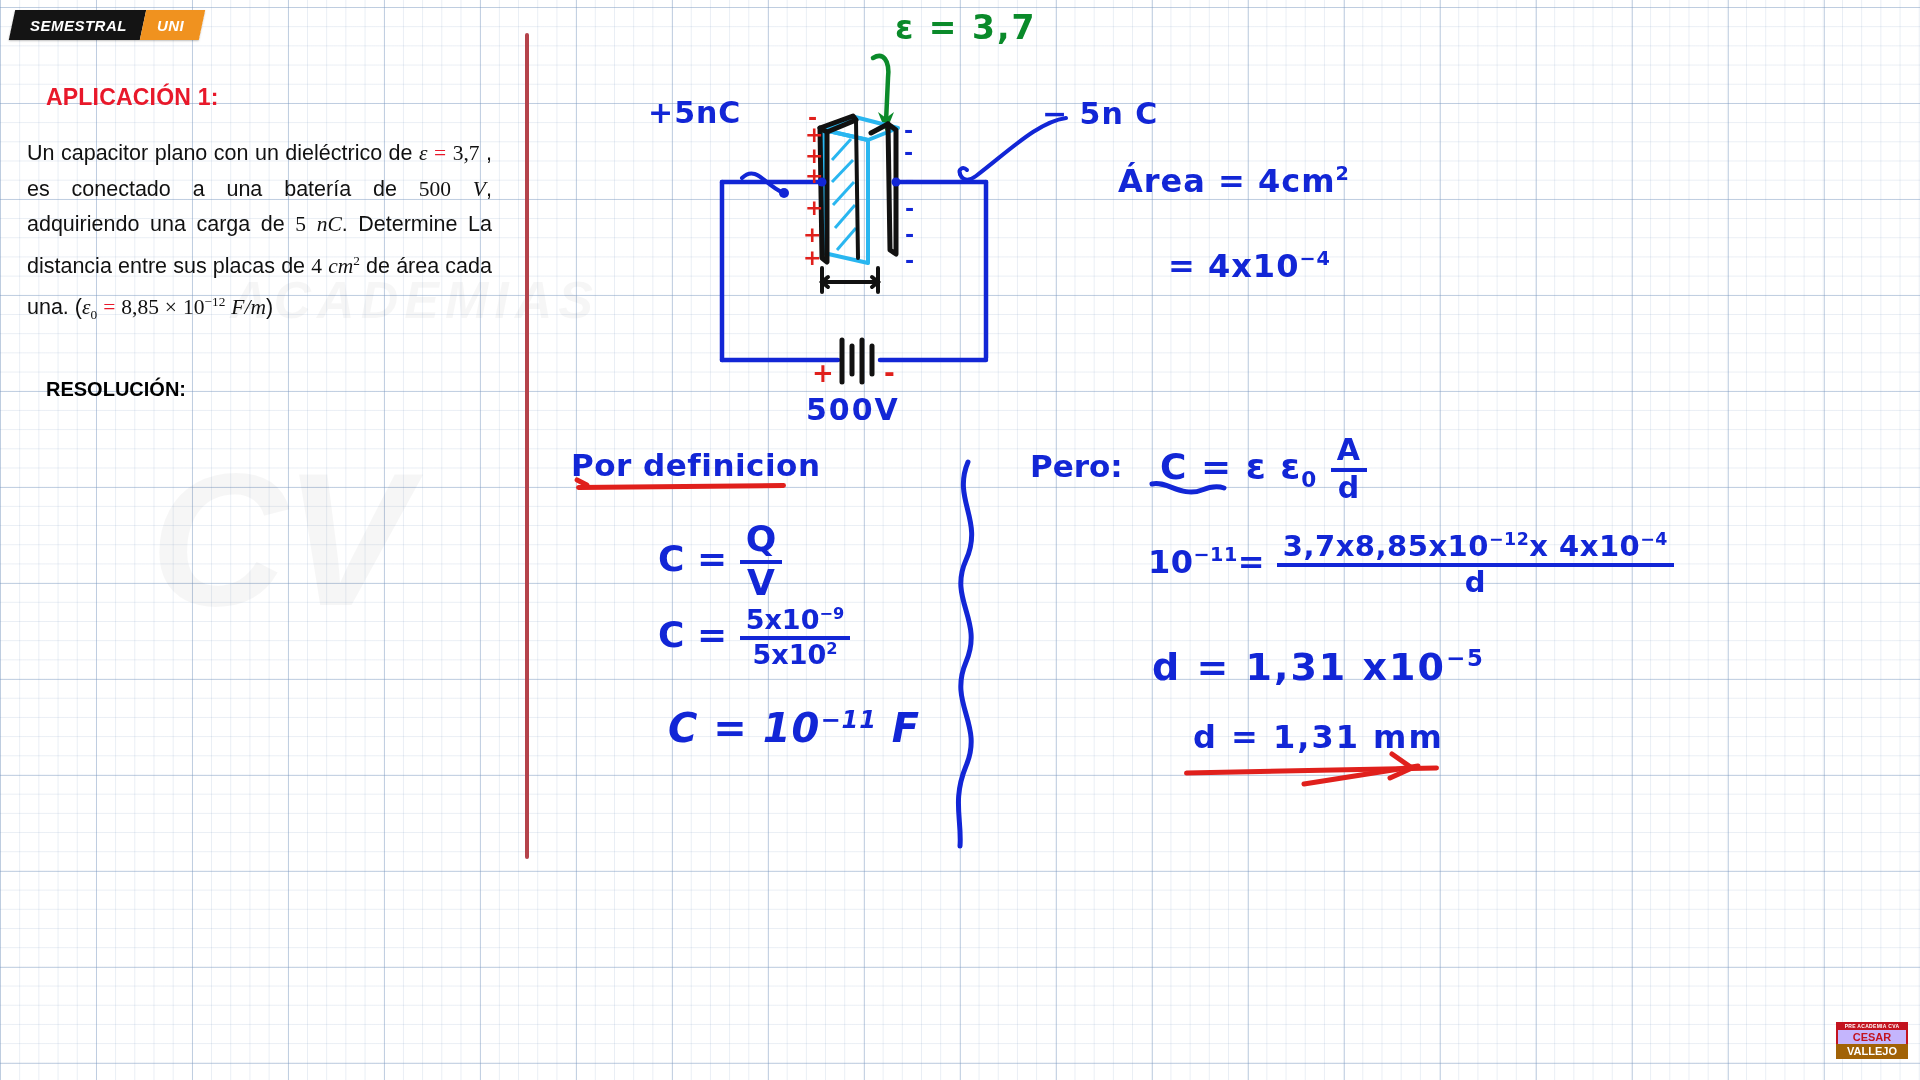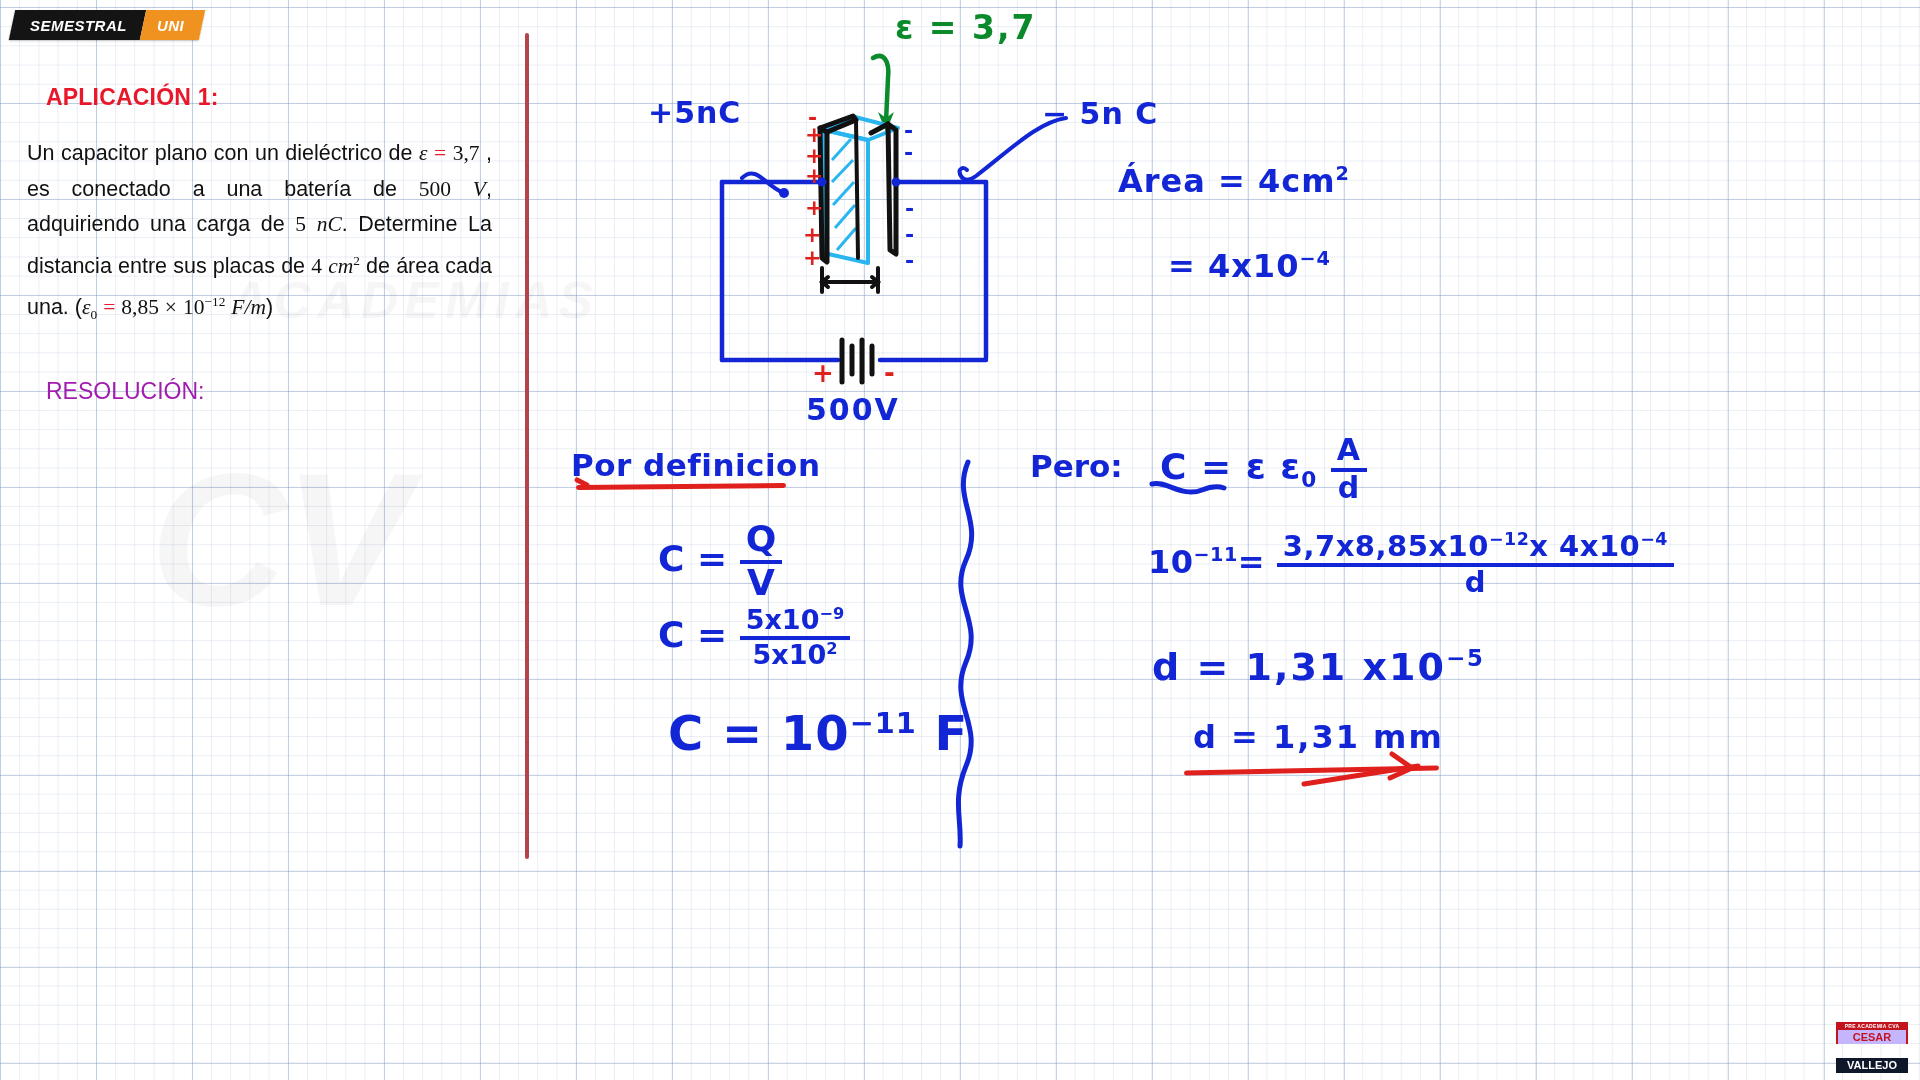--- a/index.html
+++ b/index.html
@@ -74,21 +74,21 @@
     font-size:21.5px;line-height:35.5px;color:#111;
     text-align:justify;
   }
   #statement .mi{font-family:"Liberation Serif", serif;font-style:italic;}
   #statement .mn{font-family:"Liberation Serif", serif;font-style:normal;}
   #statement .eq-red{color:#e8182a;font-family:"Liberation Serif",serif;}
   #statement sup{font-size:.62em;}
   #statement sub{font-size:.62em;}
   #res-title{
     position:absolute;left:46px;top:378px;
-    color:#a21caf;font-size:23px;font-weight:normal;
+    color:#000000;font-size:20px;font-weight:bold;
   }
 
   
   #divider{
     position:absolute;left:525px;top:33px;
     width:4px;height:826px;background:#b5434b;border-radius:2px;
   }
 
   
   #hand{position:absolute;inset:0;}
@@ -122,22 +122,22 @@
   #cv-badge .cv-top{
     background:#c3131f;color:#fff;text-align:center;
     font-size:5px;font-weight:bold;letter-spacing:.3px;padding:1px 0;
   }
   #cv-badge .cv-mid{
     background:#c4b5fd;color:#c3131f;text-align:center;
     font-size:11px;font-weight:bold;line-height:12px;padding:1px 0;
     border-left:2px solid #c3131f;border-right:2px solid #c3131f;
   }
   #cv-badge .cv-bot{
-    background:#0f172a;color:#fff;text-align:center;
-    font-size:11px;font-weight:bold;line-height:13px;padding:1px 0;margin-top:14px;
+    background:#a16207;color:#fff;text-align:center;
+    font-size:11px;font-weight:bold;line-height:13px;padding:1px 0;
   }
 </style>
 </head>
 <body>
 
 <div id="grid"></div>
 <div class="wm" id="wm1">ACADEMIAS</div>
 <div class="wm" id="wm2">CV</div>
 
 <div id="logo">
@@ -277,21 +277,21 @@
   </div>
 
   <div class="hw" style="left:658px;top:605px;font-size:36px;">
     <span>C =</span>
     <span class="frac" style="font-size:27px;">
       <span class="num"><span>5x10</span><sup>−9</sup></span>
       <span class="den"><span>5x10</span><sup>2</sup></span>
     </span>
   </div>
 
-  <div class="hw" style="left:668px;top:705px;font-size:48px;letter-spacing:1px;">
+  <div class="hw" style="left:668px;top:705px;font-size:40px;letter-spacing:1px;font-style:italic;">
     <span>C = 10</span><sup>−11</sup>&nbsp;<span>F</span>
   </div>
 
   <div class="hw" style="left:1030px;top:448px;font-size:31px;">Pero:</div>
 
   <div class="hw" style="left:1160px;top:434px;font-size:36px;letter-spacing:1px;">
     <span>C = ε ε</span><sub>0</sub>
     <span class="frac" style="font-size:30px;">
       <span class="num">A</span>
       <span class="den">d</span>

